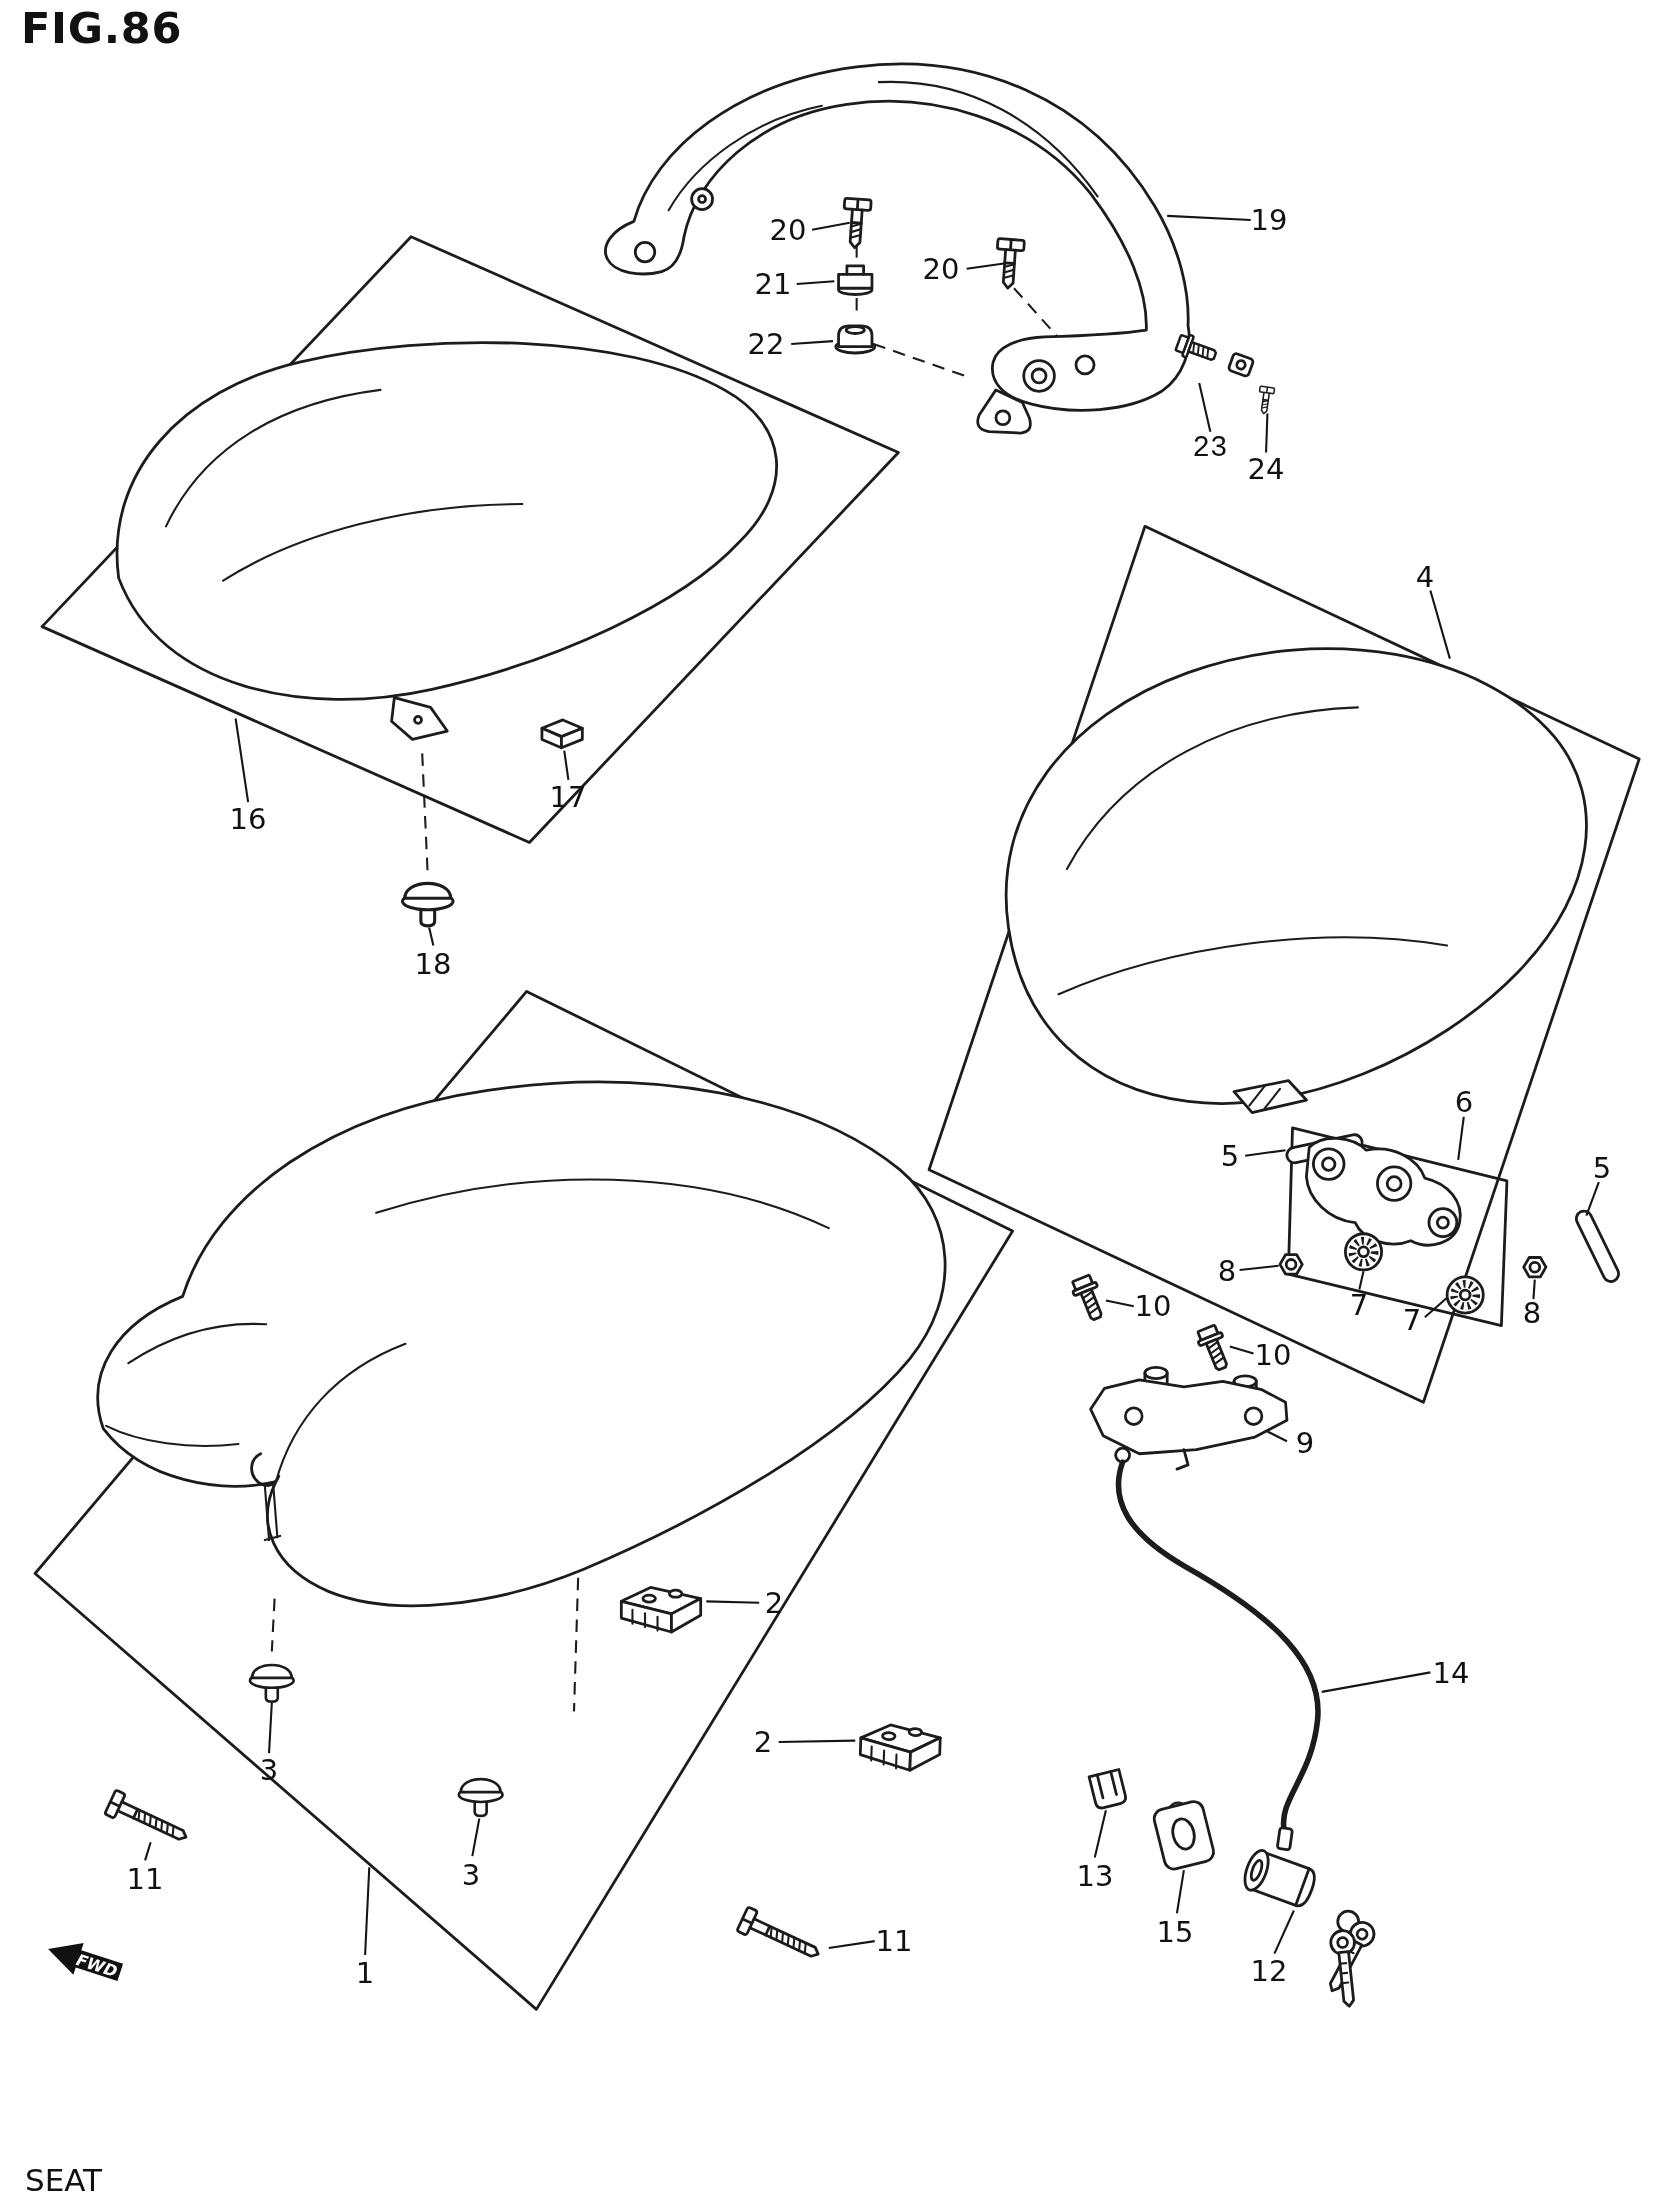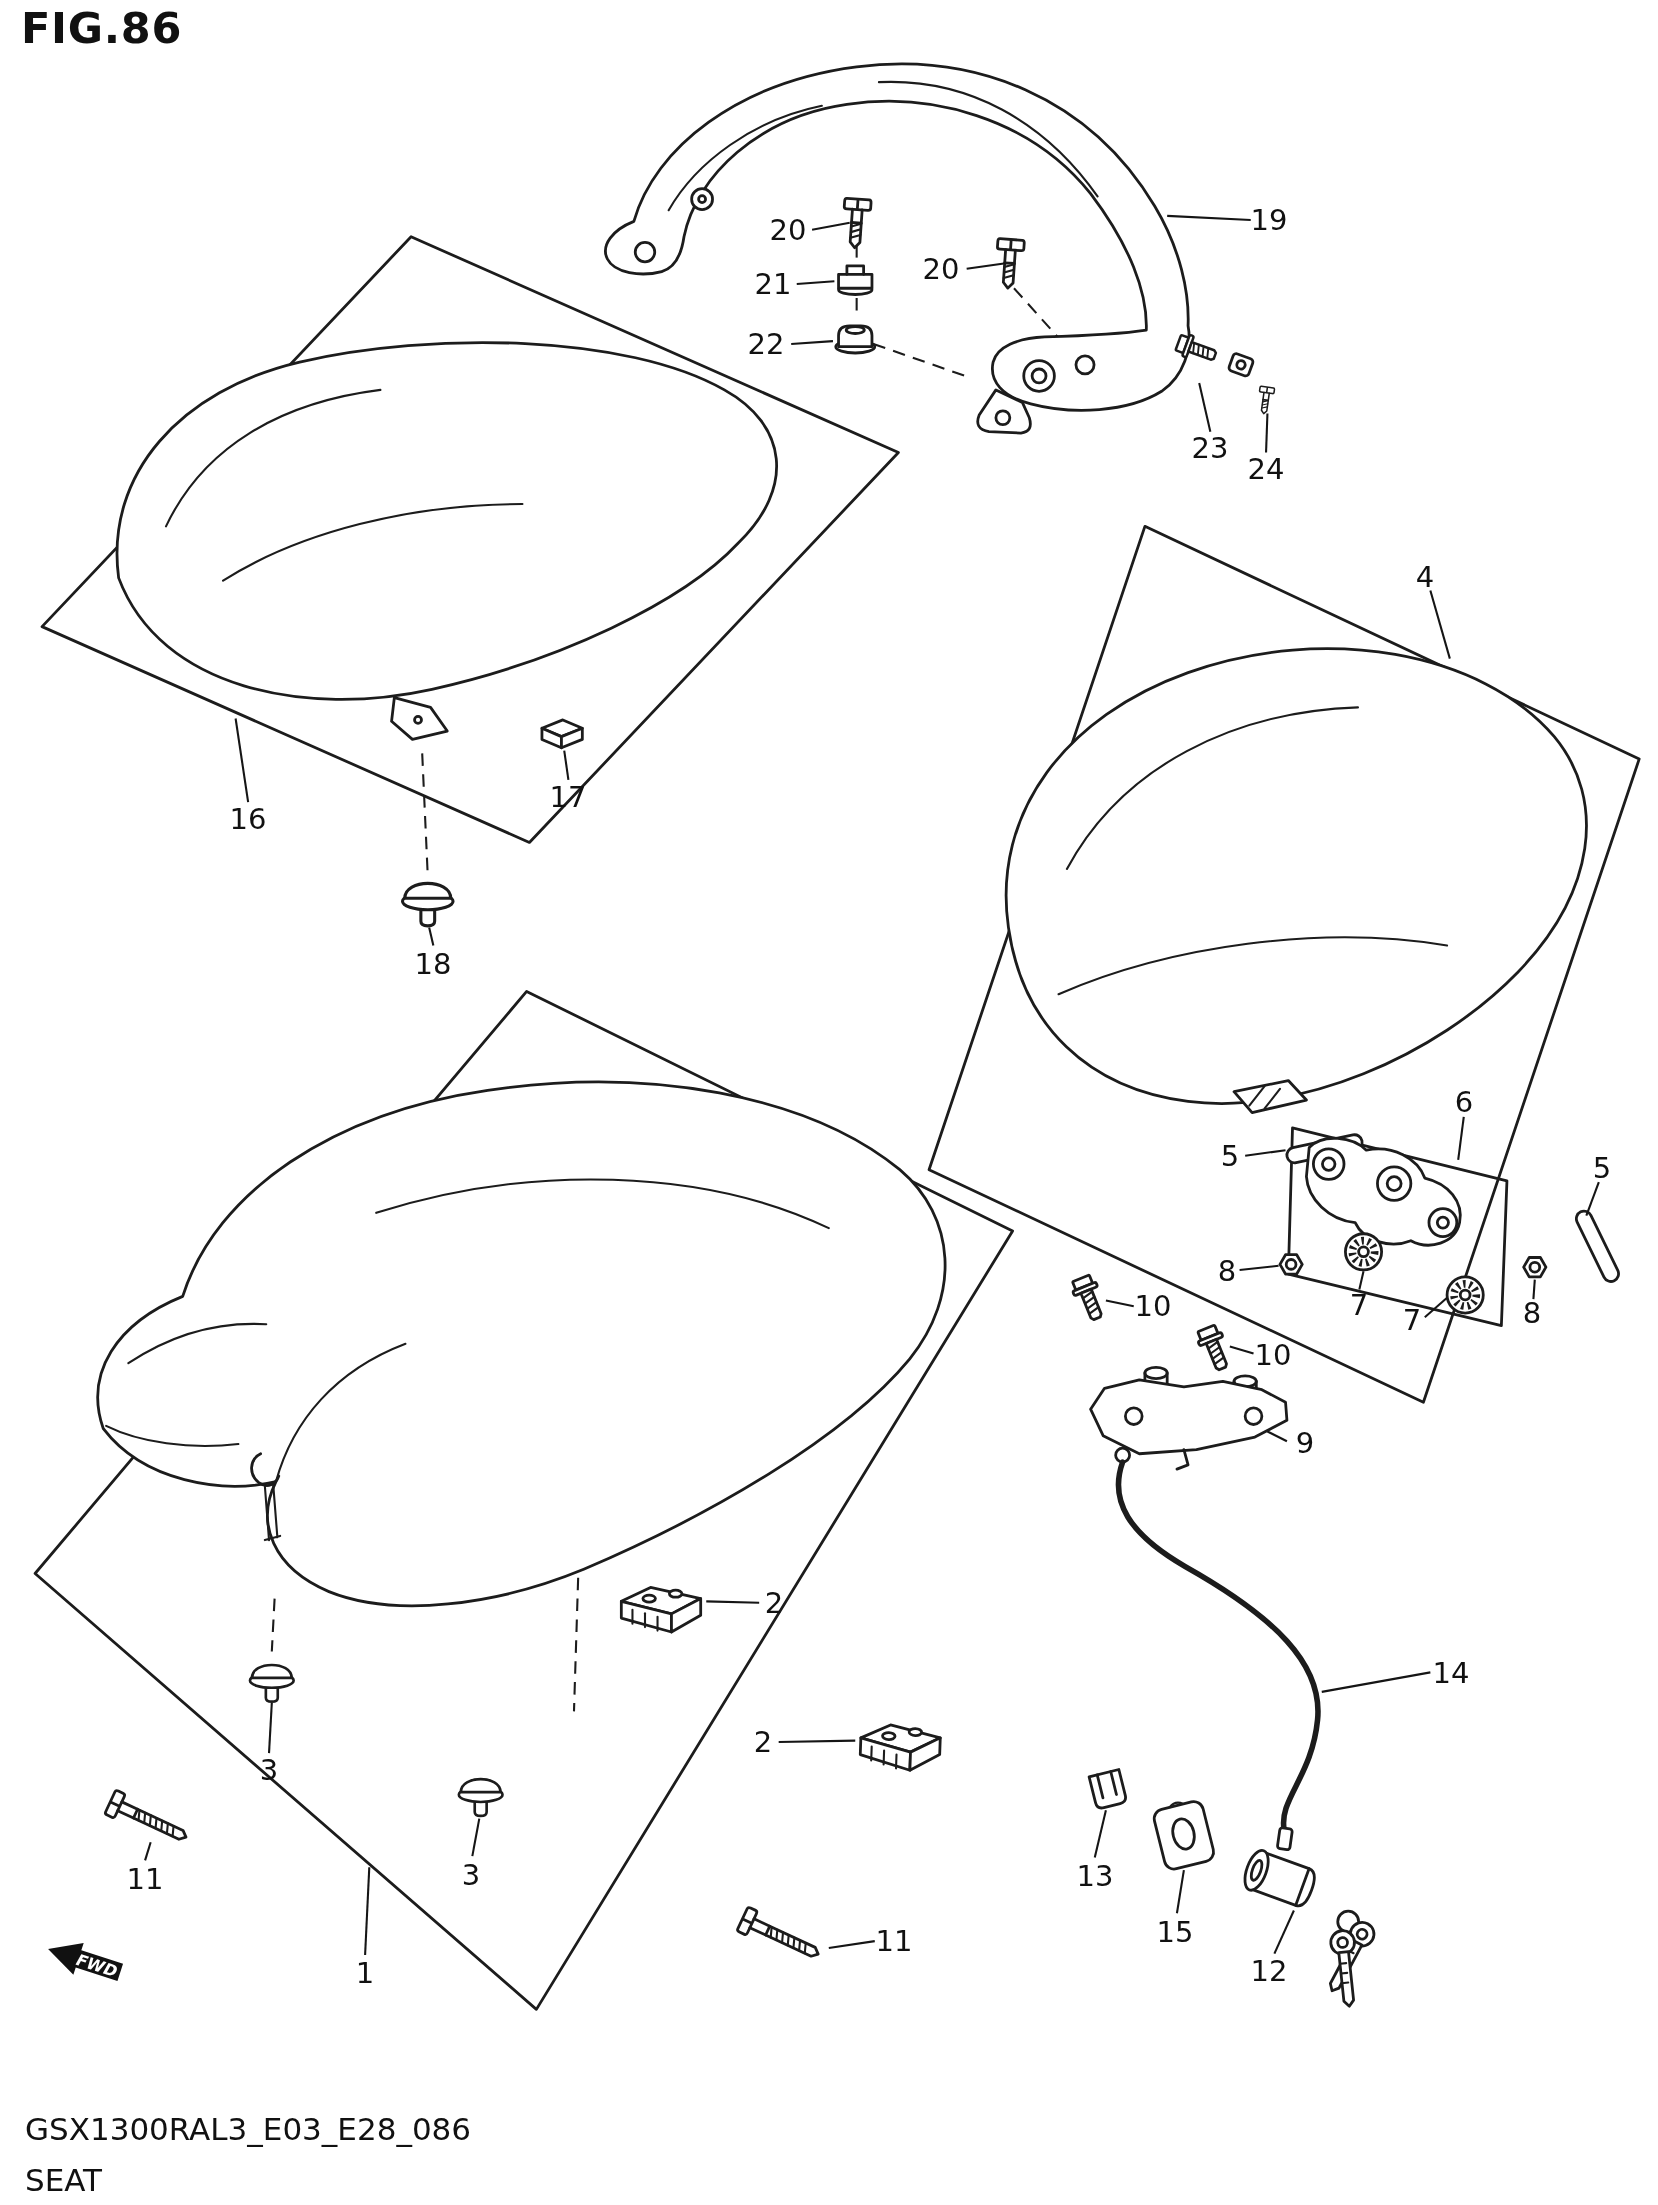--- a/index.html
+++ b/index.html
@@ -341,21 +341,21 @@
       <text x="20" y="9" text-anchor="middle" font-size="23" font-weight="bold" font-style="italic" fill="#ffffff">FWD</text>
     </g>
   </svg>
 
   <div id="labels-layer">
       <span class="part-label" style="left: 788px; top: 230px;">20</span>
       <span class="part-label" style="left: 773px; top: 284px;">21</span>
       <span class="part-label" style="left: 766px; top: 344px;">22</span>
       <span class="part-label" style="left: 941px; top: 269px;">20</span>
       <span class="part-label" style="left: 1269px; top: 220px;">19</span>
-      <span class="part-label" style="left: 1210px; top: 448px;">23</span>
+      <span class="part-label" style="left: 1210px; top: 448px; font-family: Liberation Mono, monospace;">23</span>
       <span class="part-label" style="left: 1266px; top: 469px;">24</span>
       <span class="part-label" style="left: 248px; top: 819px;">16</span>
       <span class="part-label" style="left: 568px; top: 797px;">17</span>
       <span class="part-label" style="left: 433px; top: 964px;">18</span>
       <span class="part-label" style="left: 1425px; top: 577px;">4</span>
       <span class="part-label" style="left: 1230px; top: 1156px;">5</span>
       <span class="part-label" style="left: 1464px; top: 1102px;">6</span>
       <span class="part-label" style="left: 1227px; top: 1271px;">8</span>
       <span class="part-label" style="left: 1359px; top: 1305px;">7</span>
       <span class="part-label" style="left: 1412px; top: 1320px;">7</span>
@@ -370,17 +370,16 @@
       <span class="part-label" style="left: 1269px; top: 1971px;">12</span>
       <span class="part-label" style="left: 774px; top: 1603px;">2</span>
       <span class="part-label" style="left: 763px; top: 1742px;">2</span>
       <span class="part-label" style="left: 269px; top: 1770px;">3</span>
       <span class="part-label" style="left: 471px; top: 1875px;">3</span>
       <span class="part-label" style="left: 145px; top: 1879px;">11</span>
       <span class="part-label" style="left: 894px; top: 1941px;">11</span>
       <span class="part-label" style="left: 365px; top: 1973px;">1</span>
     </div>
 
-  <div class="fig-code">GSX1300RAL3_E03_E28_086</div>
   <div class="fig-name">SEAT</div>
 
 </div>
 
 
 </body></html>

